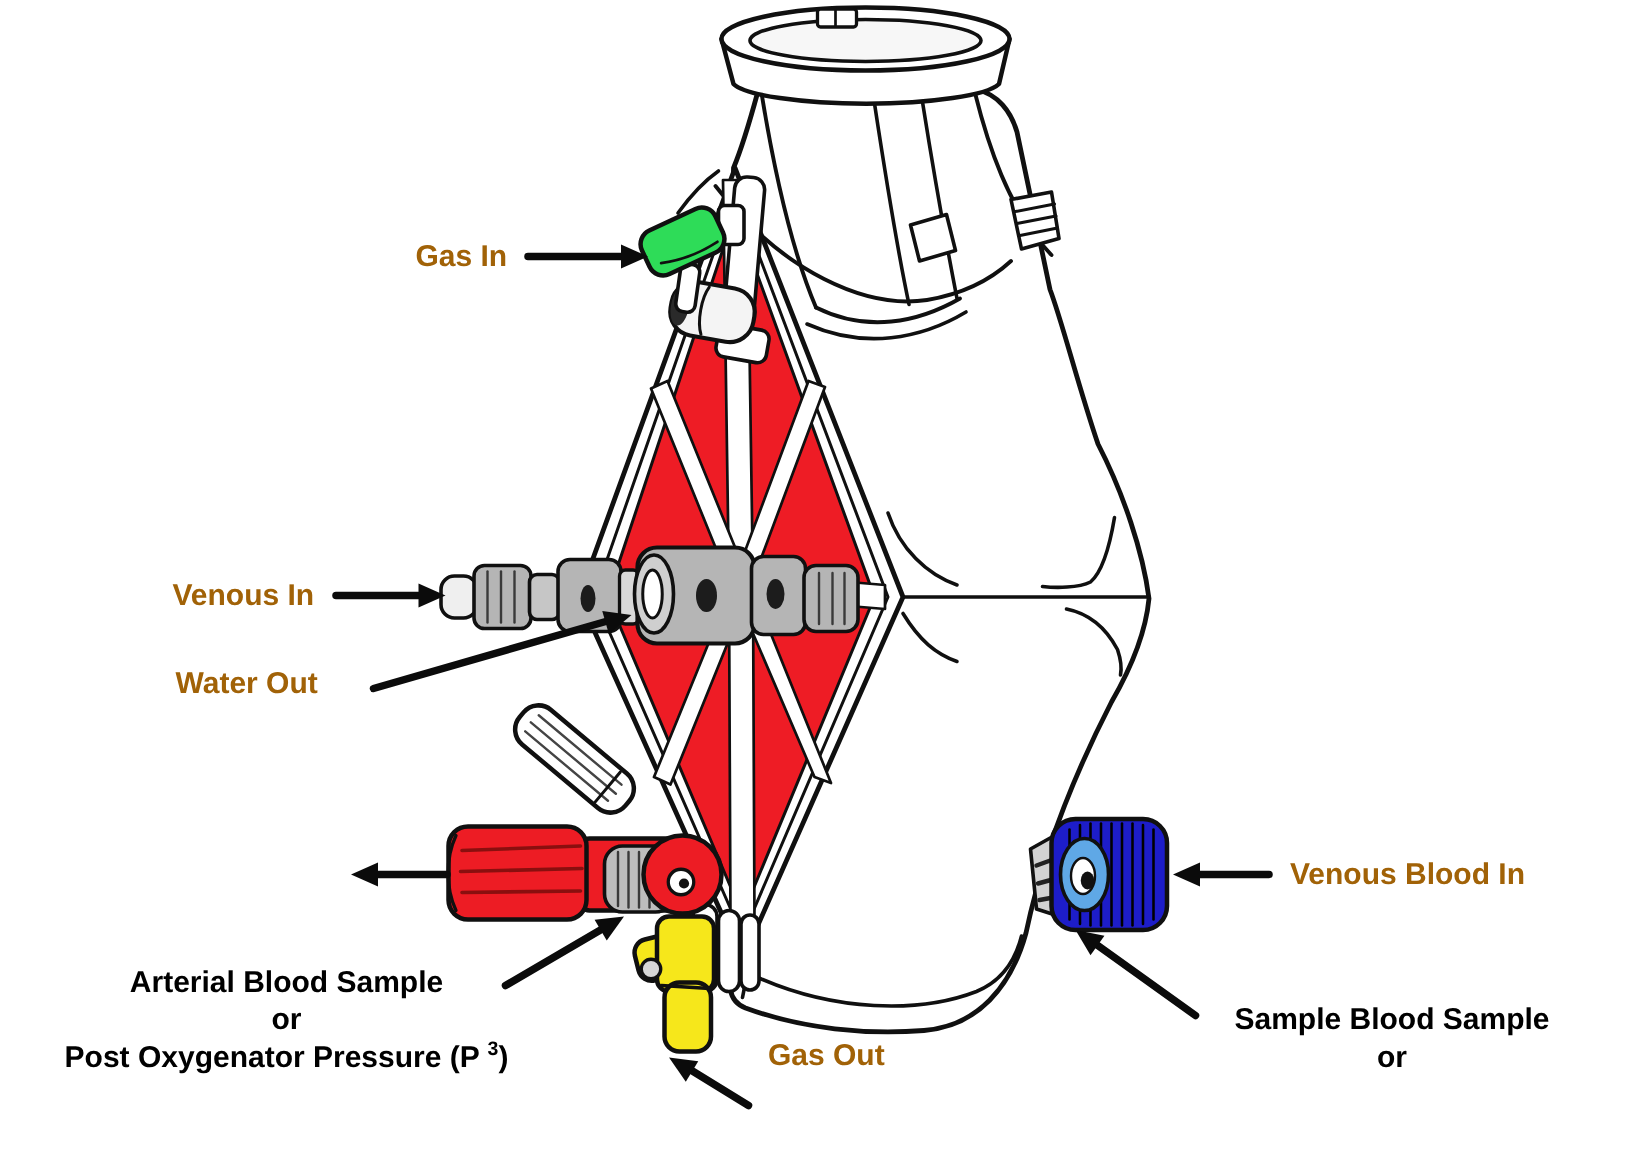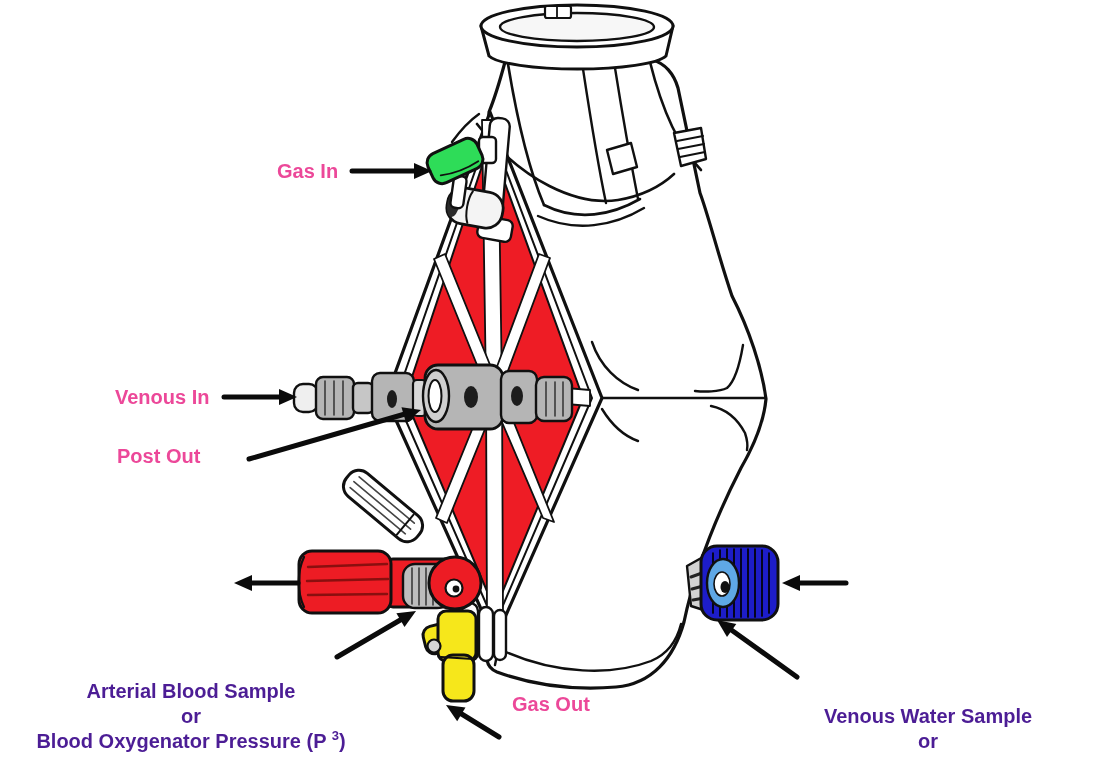--- a/index.html
+++ b/index.html
@@ -1,23 +1,23 @@
 <!DOCTYPE html>
 <html style="--gas-in-green: #2EDC58; --gas-out-yellow: #F6E71B; --arterial-red: #ED1C24; --heat-exchanger-red: #EE1C25; --venous-blue: #1D1DC9; --venous-hub-blue: #5FA8E6; --connector-gray: #B5B5B5; --line-black: #101010;"><head>
 <meta charset="utf-8">
 <style>
   html,body{margin:0;padding:0;background:#ffffff;}
   body{width:1100px;height:768px;position:relative;overflow:hidden;
        font-family:"Liberation Sans",sans-serif;}
   .stage{position:absolute;left:0;top:0;width:1100px;height:768px;}
   svg{position:absolute;left:0;top:0;}
   .lbl{position:absolute;font-weight:700;font-size:20px;line-height:24px;
-       color:#ec4899;white-space:nowrap;}
+       color:#a16207;white-space:nowrap;}
   .lbl-block{position:absolute;font-weight:700;font-size:20px;line-height:25px;
-       color:#4c1d95;text-align:center;margin-top:36px;}
+       color:#000000;text-align:center;}
   .lbl-block div{white-space:nowrap;}
   sup{font-size:13px;vertical-align:super;line-height:0;}
 </style>
 </head>
 <body>
 
 <div class="stage">
 
 <svg width="1100" height="768" viewBox="0 0 1100 768">
   <g fill="none" stroke="#101010" stroke-linecap="round" stroke-linejoin="round">
@@ -232,30 +232,31 @@
         <polygon points="717,620 736.3,623.9 727,636.9" fill="#0b0b0b" stroke="none"></polygon>
       </g>
     </g>
   </g>
 </svg>
 
 <div class="lbl" style="left:277px;top:159px">Gas In</div>
 
 <div class="lbl" style="left:115px;top:385px">Venous In</div>
 
-<div class="lbl" style="left:117px;top:444px">Post Out</div>
+<div class="lbl" style="left:117px;top:444px">Water Out</div>
 
 
 <div class="lbl-block" style="left:10px;top:643px;width:362px">
   <div>Arterial Blood Sample</div>
   <div>or</div>
-  <div><span>Blood Oxygenator Pressure (P </span><sup>3</sup><span>)</span></div>
+  <div><span>Post Oxygenator Pressure (P </span><sup>3</sup><span>)</span></div>
 </div>
 
 <div class="lbl" style="left:512px;top:692px">Gas Out</div>
 
+<div class="lbl" style="left:860px;top:571px">Venous Blood In</div>
 
 <div class="lbl-block" style="left:757px;top:668px;width:342px">
-  <div>Venous Water Sample</div>
+  <div>Sample Blood Sample</div>
   <div>or</div>
 </div>
 
 </div>
 
 </body></html>

